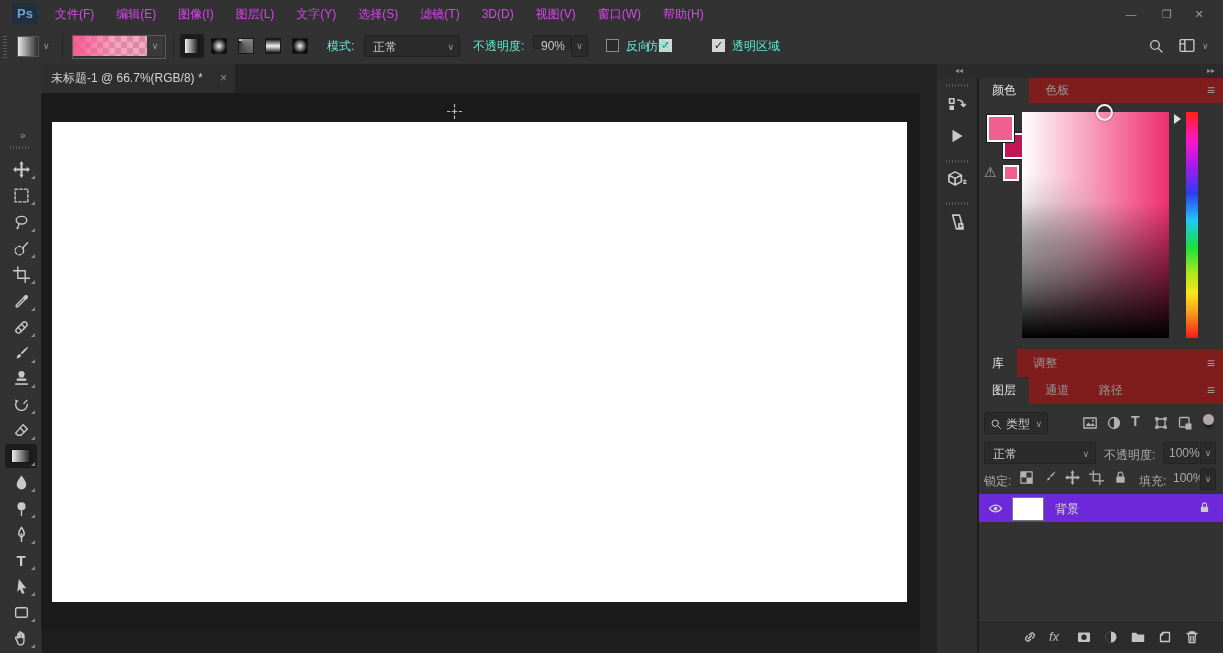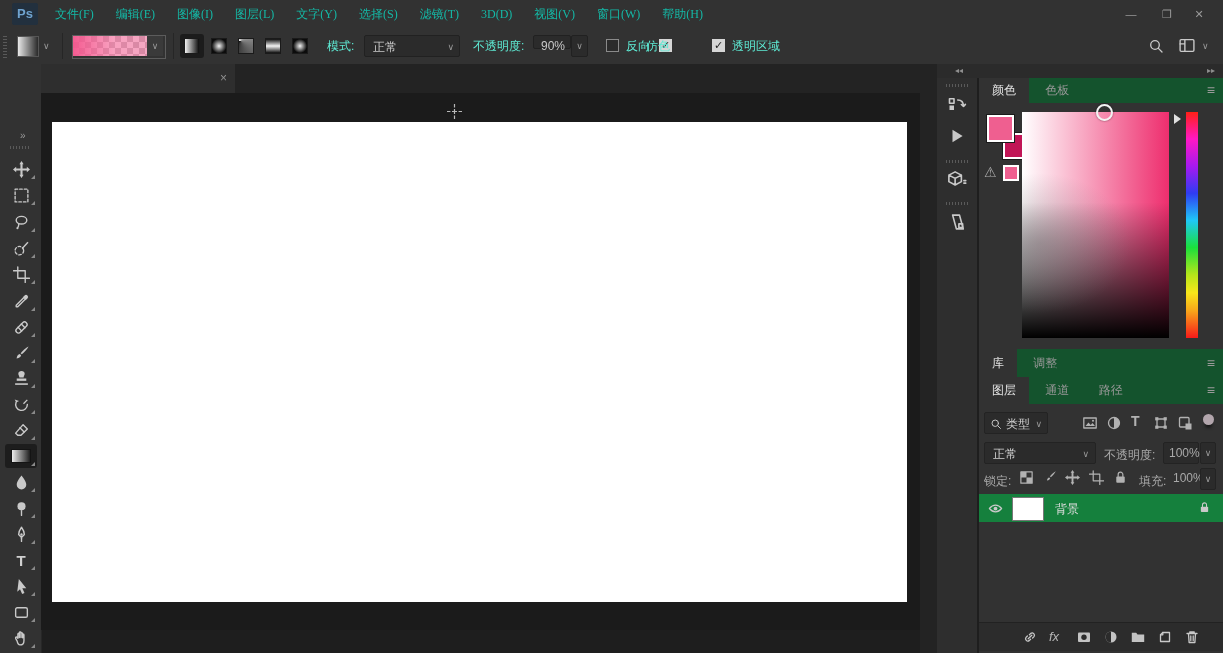--- a/index.html
+++ b/index.html
@@ -9,21 +9,21 @@
   .a{position:absolute;}
   .sv{fill:none;stroke:#c9c9c9;stroke-width:1.3;stroke-linecap:round;stroke-linejoin:round;}
   .fl{fill:#c9c9c9;stroke:none;}
   .svd{stroke-dasharray:2.4 1.9;}
   svg{display:block;}
   
   .menubar{left:0;top:0;width:1223px;height:28px;background:#323232;border-bottom:1px solid #262626;}
   .pslogo{left:12px;top:3px;width:26px;height:22px;background:#22303e;color:#6fa3cf;font-weight:bold;
           font-size:13px;text-align:center;line-height:22px;border-radius:2px;}
   .menuitems{left:44px;top:0;height:28px;display:flex;align-items:center;}
-  .menuitem{padding:0 11px;line-height:28px;color:#14b8a6;cursor:default;font-family:Liberation Serif, serif;}
+  .menuitem{padding:0 11px;line-height:28px;color:#d946ef;cursor:default;}
   .winbtn{top:0;width:30px;height:28px;text-align:center;line-height:28px;color:#999;font-size:11px;}
   
   .optbar{left:0;top:28px;width:1223px;height:36px;background:#323232;border-bottom:1px solid #1e1e1e;}
   .vdots{background:repeating-linear-gradient(0deg,#5a5a5a 0 1px,transparent 1px 3px);}
   .hdots{background:repeating-linear-gradient(90deg,#5a5a5a 0 1px,transparent 1px 3px);}
   .sep{width:1px;background:#262626;}
   .well{background:#2b2b2b;border:1px solid #212121;border-radius:2px;box-sizing:border-box;}
   .chev{color:#9a9a9a;font-size:9px;}
   .checker{background:repeating-conic-gradient(#c9c9c9 0% 25%,#ffffff 0% 50%) 0 0/12px 12px;}
   .gradpink{background:linear-gradient(90deg,rgba(244,84,140,0.95) 0%,rgba(244,84,140,0.55) 55%,rgba(230,60,120,0.45) 100%);}
@@ -47,21 +47,21 @@
   .canvas{left:52px;top:122px;width:855px;height:480px;background:#ffffff;}
   
   .statusbar{left:41px;top:630px;width:879px;height:23px;background:#262626;border-top:1px solid #191919;}
   .zoomfield{left:0;top:0;width:50px;height:23px;background:#323232;line-height:23px;padding-left:6px;box-sizing:border-box;color:#d0d0d0;}
   
   .rgap{left:920px;top:64px;width:17px;height:589px;background:#232323;}
   .dockhdr{left:937px;top:64px;width:286px;height:14px;background:#2b2b2b;color:#8f8f8f;font-size:8px;line-height:14px;}
   .dockstrip{left:937px;top:78px;width:40px;height:575px;background:#2e2e2e;}
   .dockbtn{left:4px;width:32px;height:28px;display:flex;align-items:center;justify-content:center;}
   .panelcol{left:979px;width:244px;background:#323232;}
-  .ptabrow{left:979px;width:244px;background:#14532d;}
+  .ptabrow{left:979px;width:244px;background:#7f1d1d;}
   .ptab{height:100%;display:inline-block;padding:0 13px;color:#979797;}
   .ptab.act{background:#323232;color:#e2e2e2;}
   .hamb{color:#9a9a9a;font-size:14px;}
   .colorfield{left:1022px;top:112px;width:147px;height:226px;
     background:radial-gradient(130px 100px at 12% 58%,rgba(125,118,122,0.45),rgba(125,118,122,0) 70%),
                linear-gradient(to top,#000 0%,rgba(0,0,0,0) 60%),
                linear-gradient(to right,#ffffff 0%,#ee2e6e 100%);}
   .huebar{left:1186px;top:112px;width:12px;height:226px;
     background:linear-gradient(to bottom,#ff2016 0%,#ff18c4 12%,#a719f0 24%,#2f3cf2 36%,#1fc8f7 48%,
                #1ae03c 60%,#b4e61a 72%,#f7e61a 80%,#f7a51a 88%,#f71a1a 100%);}
@@ -299,20 +299,21 @@
         <i class="tcaret"></i>
     </div>
     <div class="a tool" style="top:588px">
       
     </div>
 
   </div>
 
   <div class="a tabbar"></div>
   <div class="a doctab">
+    <span style="position:absolute;left:10px">未标题-1 @ 66.7%(RGB/8) *</span>
     <span style="position:absolute;right:8px;color:#8f8f8f">×</span>
   </div>
   <div class="a pasteboard"></div>
   <div class="a canvas"></div>
   <div class="a" style="left:446px;top:103px">
     <svg width="17" height="17" viewBox="0 0 17 17">
         <path d="M8.5 1v3.4M8.5 12.6V16M1 8.5h3.4M12.6 8.5H16M6 8.5h5M8.5 6v5" stroke="#b9b9b9" stroke-width="1.2" fill="none"></path>
       </svg>
   </div>
 
@@ -469,21 +470,21 @@
       </svg>
   </div>
   <span class="a dim" style="left:1139px;top:473px">填充:</span>
   <div class="a dd" style="left:1173px;top:468px;width:26px;height:22px;border:none;background:none">
     <span class="dim" style="position:absolute;left:0;top:3px">100%</span>
   </div>
   <div class="a dd" style="left:1200px;top:468px;width:16px;height:22px;text-align:center">
     <span class="chev" style="line-height:20px">∨</span>
   </div>
 
-  <div class="a lrow" style="top:494px;height:28px;background:#15803d">
+  <div class="a lrow" style="top:494px;height:28px;background:#6d28d9">
     <div style="position:absolute;left:8px;top:7px">
       <svg width="17" height="15" viewBox="0 0 16 16">
           <path class="sv" d="M1.5 8S4.3 4.5 8 4.5 14.5 8 14.5 8 11.7 11.5 8 11.5 1.5 8 1.5 8z"></path>
           <circle class="fl" cx="8" cy="8" r="2"></circle>
         </svg>
     </div>
     <div style="position:absolute;left:33px;top:3px;width:30px;height:22px;background:#ffffff;border:1px solid #777"></div>
     <span style="position:absolute;left:76px;top:7px;color:#dcdcdc">背景</span>
     <div style="position:absolute;right:12px;top:7px">
       <svg width="13" height="13" viewBox="0 0 16 16">

